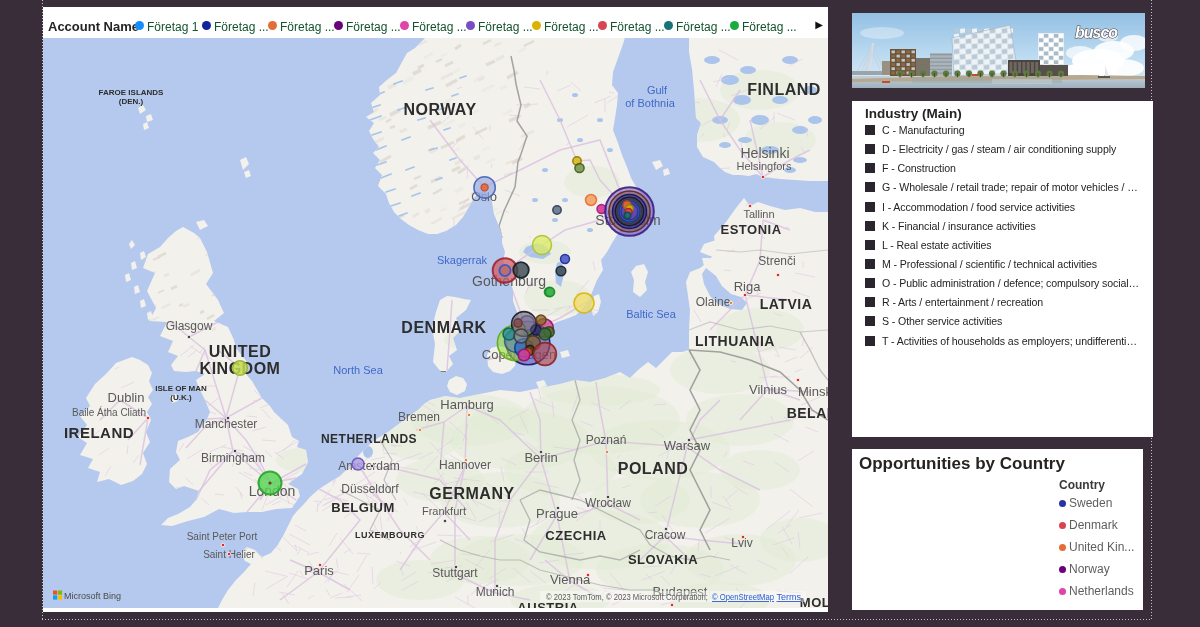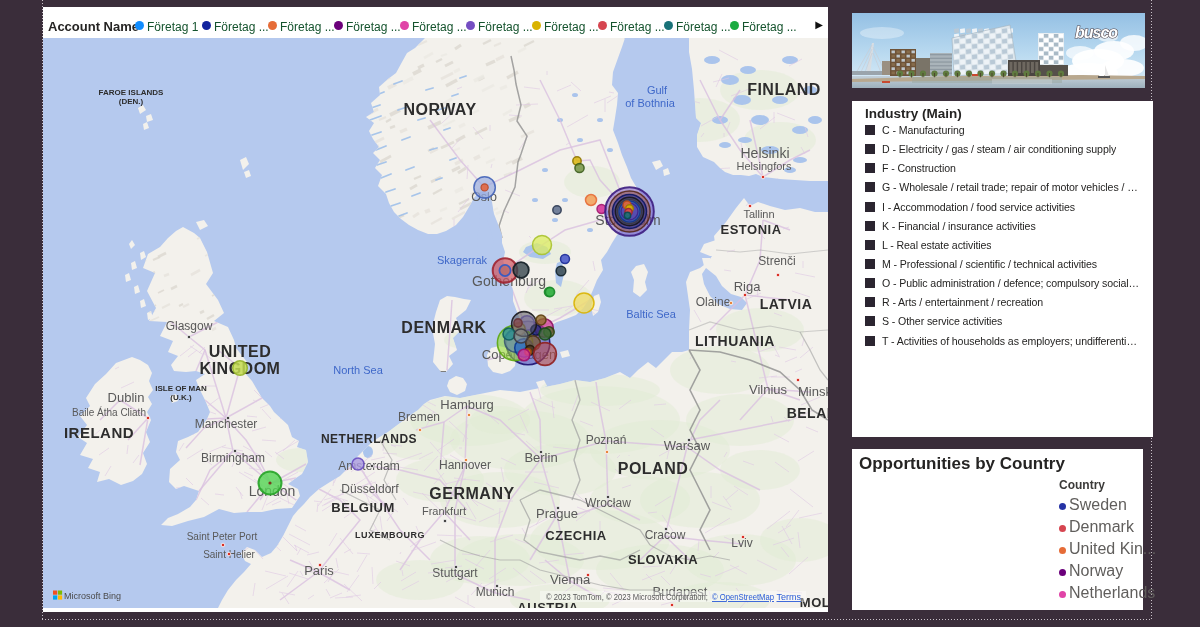--- a/index.html
+++ b/index.html
@@ -14,21 +14,21 @@
   #legArrow{position:absolute;right:5px;top:12px;font-size:10px;color:#111;}
   #imgPanel{left:852px;top:13px;width:293px;height:75px;overflow:hidden;}
   #indPanel{left:852px;top:101px;width:301px;height:336px;}
   #indPanel h3{margin:5px 0 0 13px;font-size:13.5px;font-weight:bold;color:#252423;letter-spacing:0px;}
   .srow{position:relative;height:19.15px;margin-left:13px;font-size:10.6px;color:#252423;letter-spacing:-0.1px;}
   .srow .cb{position:absolute;left:0;top:4px;width:10px;height:10px;background:#2b2530;}
   .srow .lbl{position:absolute;left:17px;top:3px;white-space:nowrap;overflow:hidden;text-overflow:ellipsis;max-width:258px;}
   #piePanel{left:852px;top:449px;width:291px;height:161px;}
   #piePanel h3{margin:5px 0 0 7px;font-size:17px;font-weight:bold;color:#252423;}
   .plegtitle{position:absolute;left:207px;top:29px;font-size:12px;font-weight:bold;color:#3b3a39;}
-  .plegitem{position:absolute;left:207px;font-size:16px;color:#605e5c;white-space:nowrap;}
+  .plegitem{position:absolute;left:207px;font-size:12px;color:#605e5c;white-space:nowrap;}
   .plegitem .dot{display:inline-block;width:7px;height:7px;border-radius:50%;margin-right:3px;}
   .dotted{position:absolute;border:0;}
 </style>
 </head>
 <body>
 
 <div class="dotted" style="left:42px;top:0;width:1px;height:620px;background-image:repeating-linear-gradient(to bottom,#c8c0c8 0 1px,transparent 1px 3px);"></div>
 <div class="dotted" style="left:1151px;top:0;width:1px;height:620px;background-image:repeating-linear-gradient(to bottom,#c8c0c8 0 1px,transparent 1px 3px);"></div>
 <div class="dotted" style="left:42px;top:619px;width:1110px;height:1px;background-image:repeating-linear-gradient(to right,#c8c0c8 0 1px,transparent 1px 3px);"></div>
 

